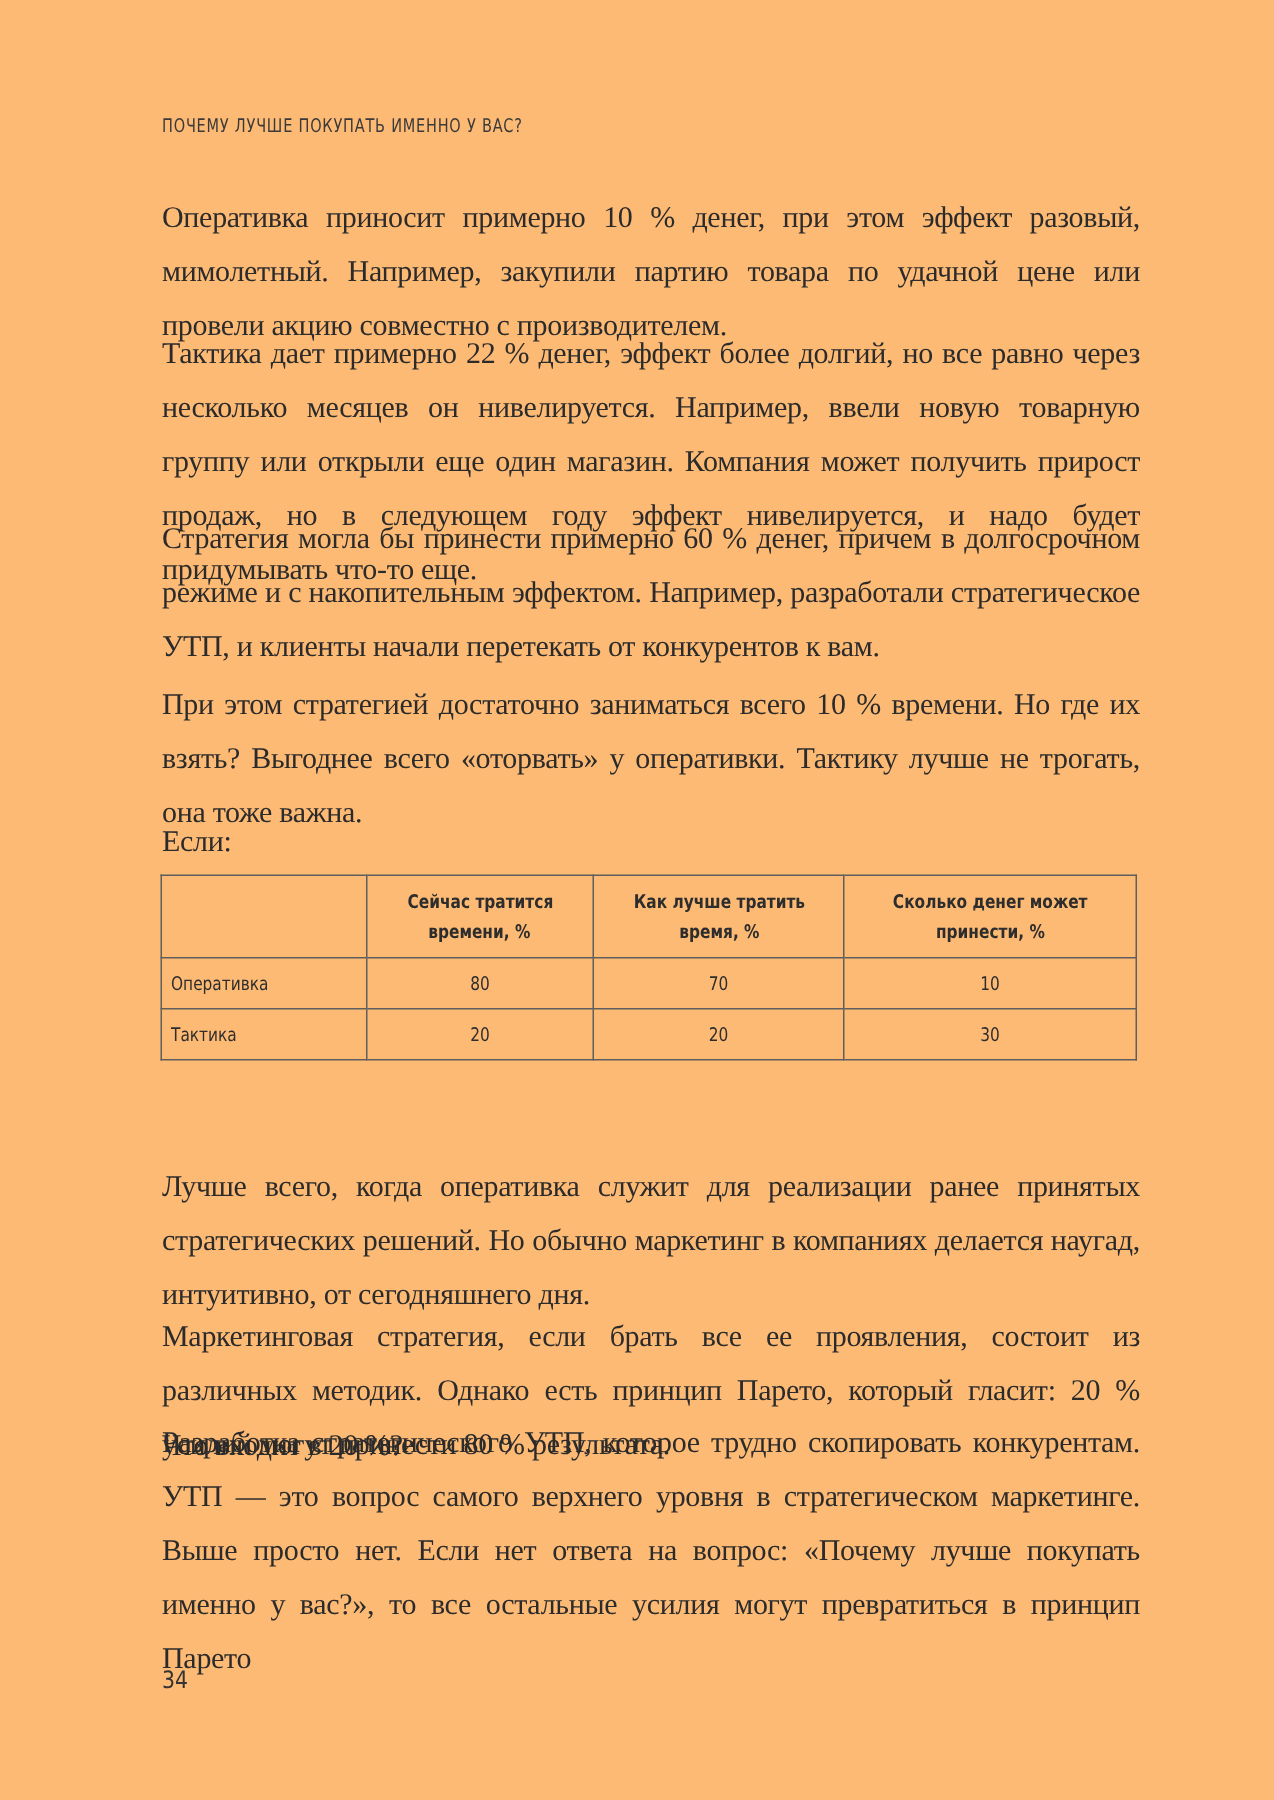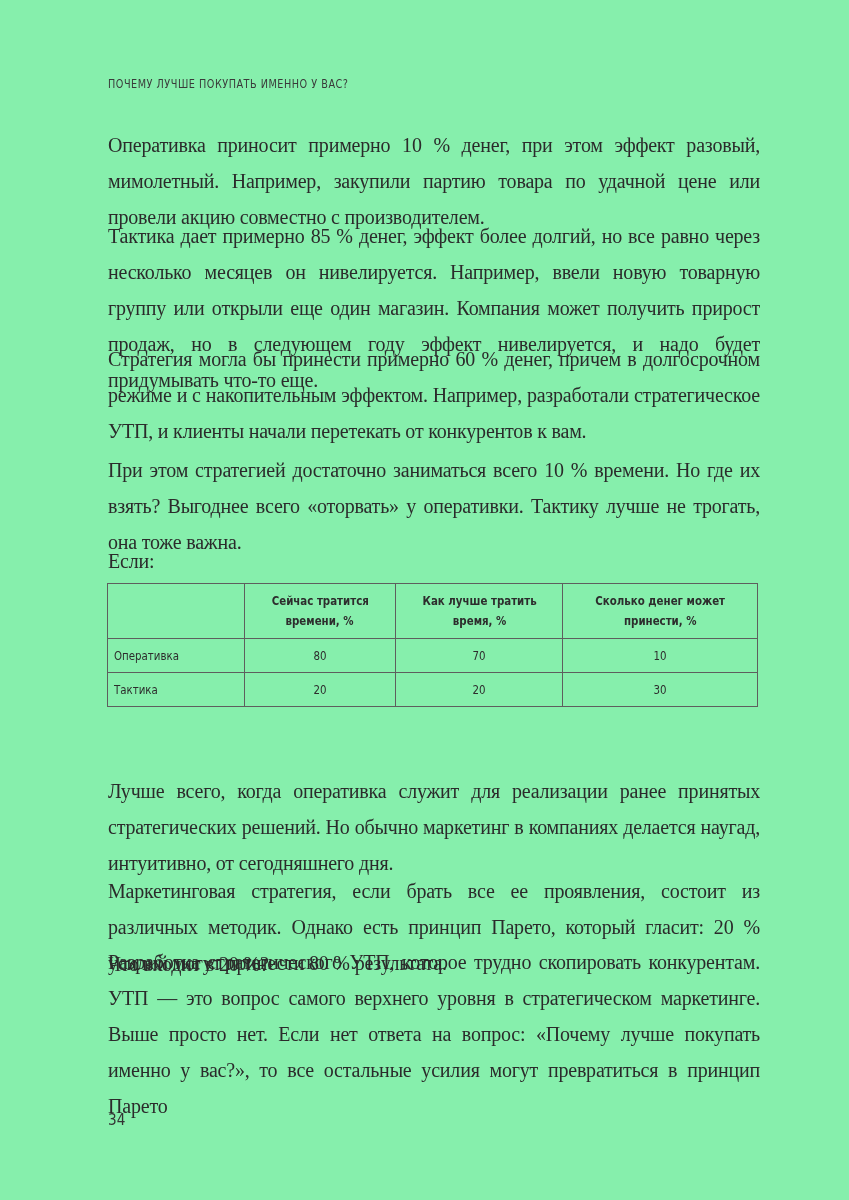--- a/index.html
+++ b/index.html
@@ -1,17 +1,17 @@
 <!DOCTYPE html>
 <html><head>
   <meta charset="utf-8">
   <style>
     html, body { margin: 0; padding: 0; background: #ffffff; }
     body { width: 849px; height: 1200px; position: relative; overflow: hidden; }
-    .page { position: absolute; left: 0; top: 0; width: 849px; height: 1200px; background: #86efac; }
+    .page { position: absolute; left: 0; top: 0; width: 849px; height: 1200px; background: #fdba74; }
     .running-head {
       position: absolute; left: 108px; top: 76px;
       font-family: "DejaVu Sans Condensed", "DejaVu Sans", sans-serif;
       font-stretch: condensed;
       font-size: 12.5px; letter-spacing: 0.6px; color: #3a3a3a;
       transform: scaleX(0.86); transform-origin: left top;
       white-space: nowrap;
     }
     .body-text {
       position: absolute; left: 108px; width: 652px;
@@ -47,21 +47,21 @@
 
 <div class="page">
 
   <div class="running-head">ПОЧЕМУ ЛУЧШЕ ПОКУПАТЬ ИМЕННО У ВАС?</div>
 
   <div class="body-text" style="top:127px;">
     <p class="p">Оперативка приносит примерно 10 % денег, при этом эффект разовый, мимолетный. Например, закупили партию товара по удачной цене или провели акцию совместно с производителем.</p>
   </div>
 
   <div class="body-text" style="top:218px;">
-    <p class="p">Тактика дает примерно 85 % денег, эффект более долгий, но все равно через несколько месяцев он нивелируется. Например, ввели новую товарную группу или открыли еще один магазин. Компания может получить прирост продаж, но в следующем году эффект нивелируется, и надо будет придумывать что-то еще.</p>
+    <p class="p">Тактика дает примерно 22 % денег, эффект более долгий, но все равно через несколько месяцев он нивелируется. Например, ввели новую товарную группу или открыли еще один магазин. Компания может получить прирост продаж, но в следующем году эффект нивелируется, и надо будет придумывать что-то еще.</p>
   </div>
 
   <div class="body-text" style="top:341px;">
     <p class="p">Стратегия могла бы принести примерно 60 % денег, причем в долгосрочном режиме и с накопительным эффектом. Например, разработали стратегическое УТП, и клиенты начали перетекать от конкурентов к вам.</p>
   </div>
 
   <div class="body-text" style="top:452px;">
     <p class="p">При этом стратегией достаточно заниматься всего 10 % времени. Но где их взять? Выгоднее всего «оторвать» у оперативки. Тактику лучше не трогать, она тоже важна.</p>
   </div>
 

